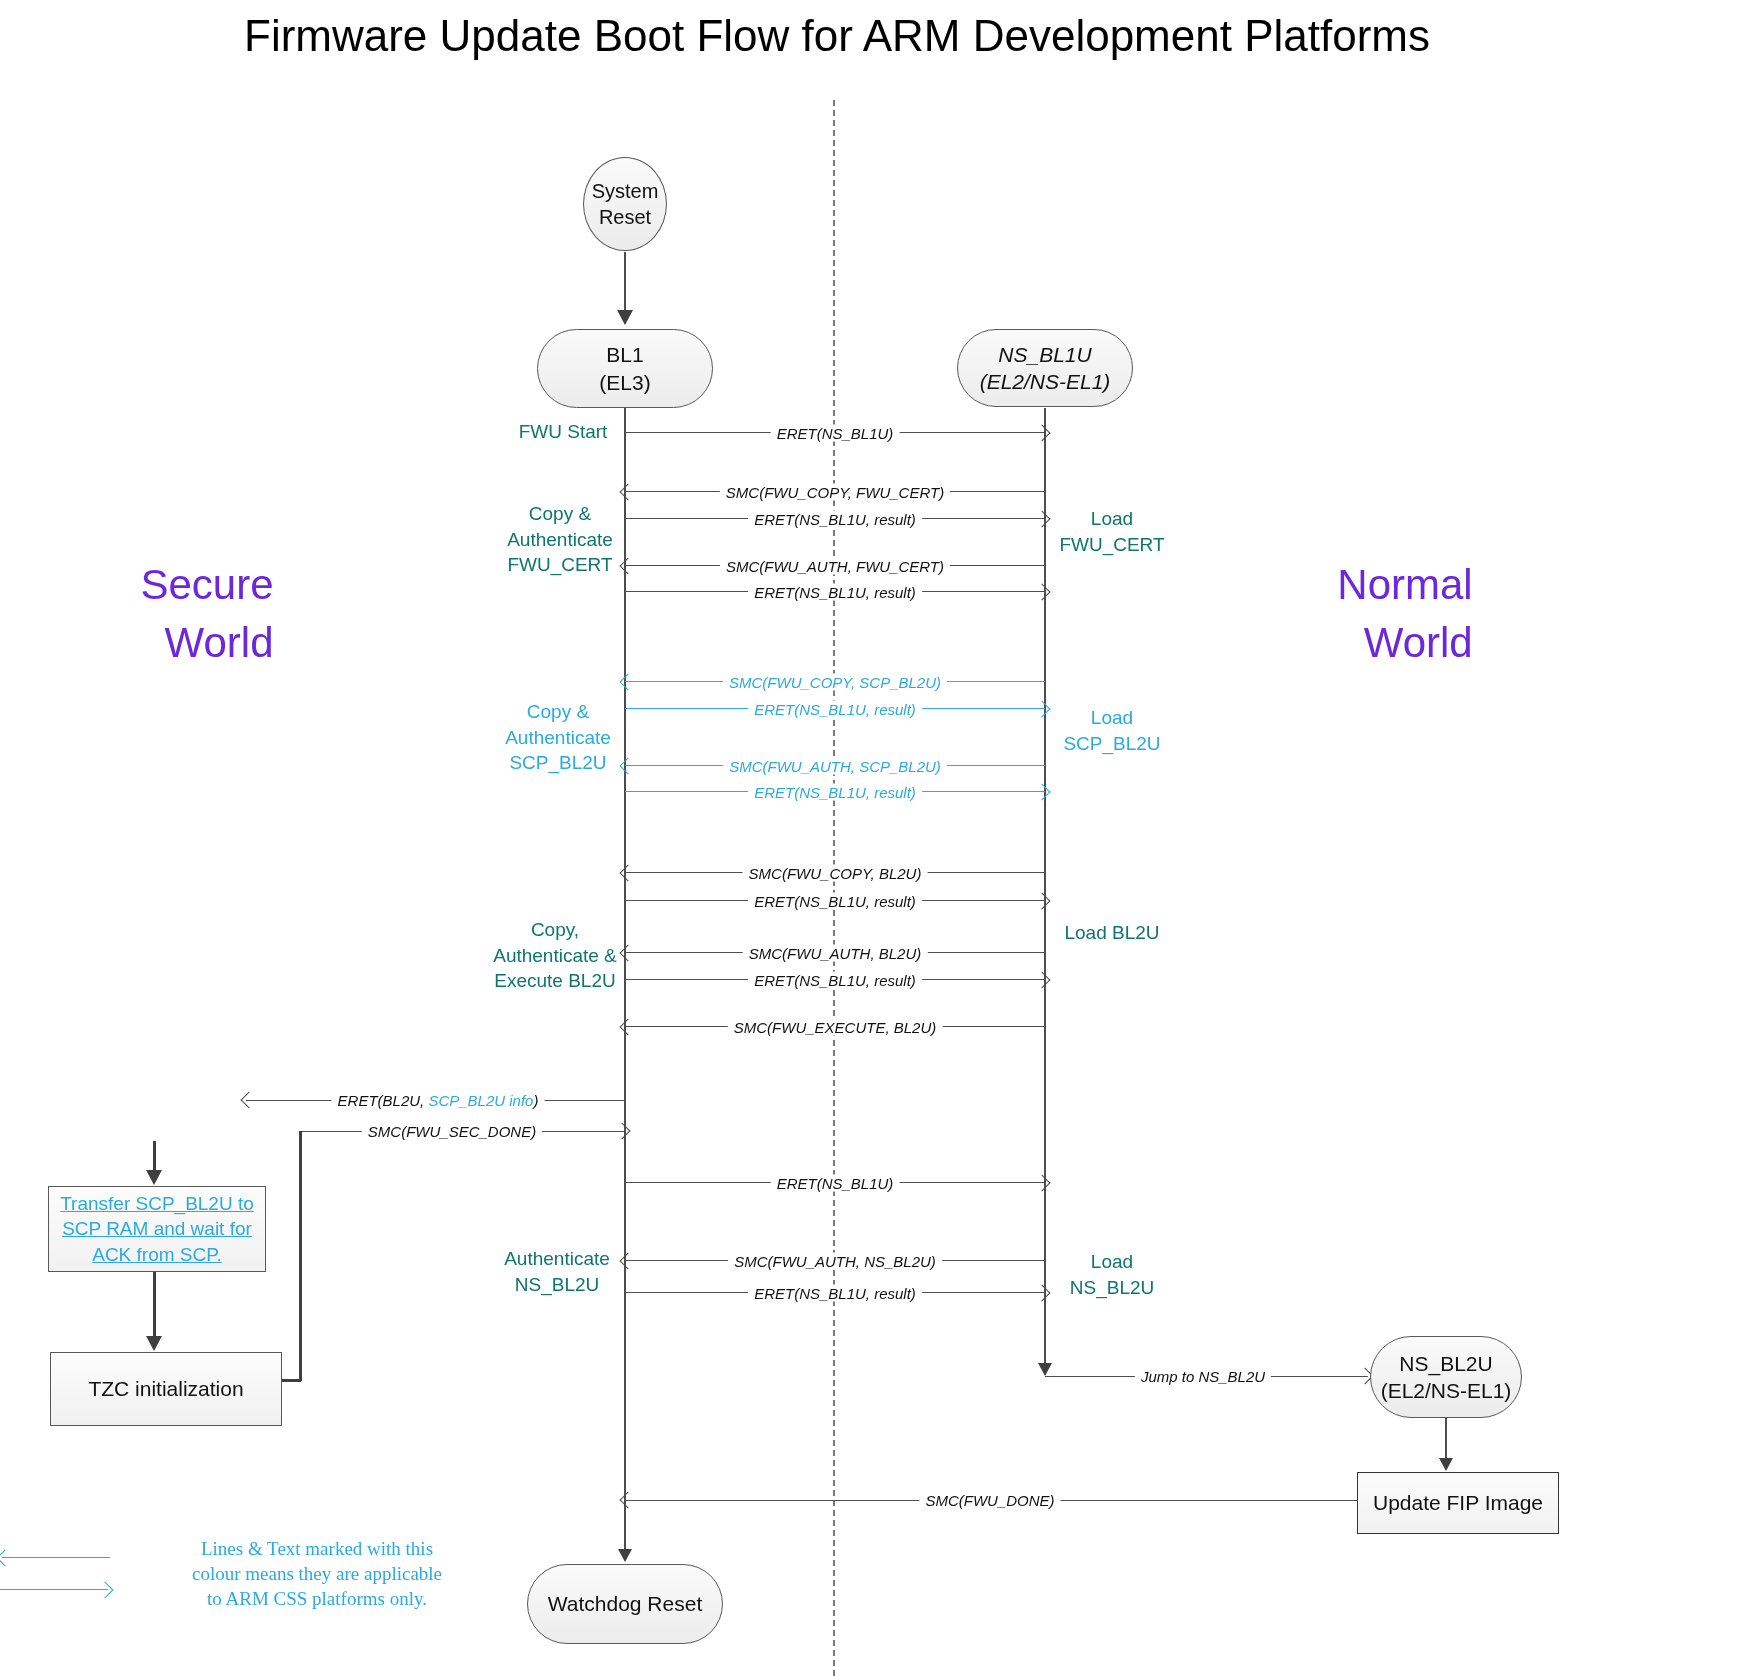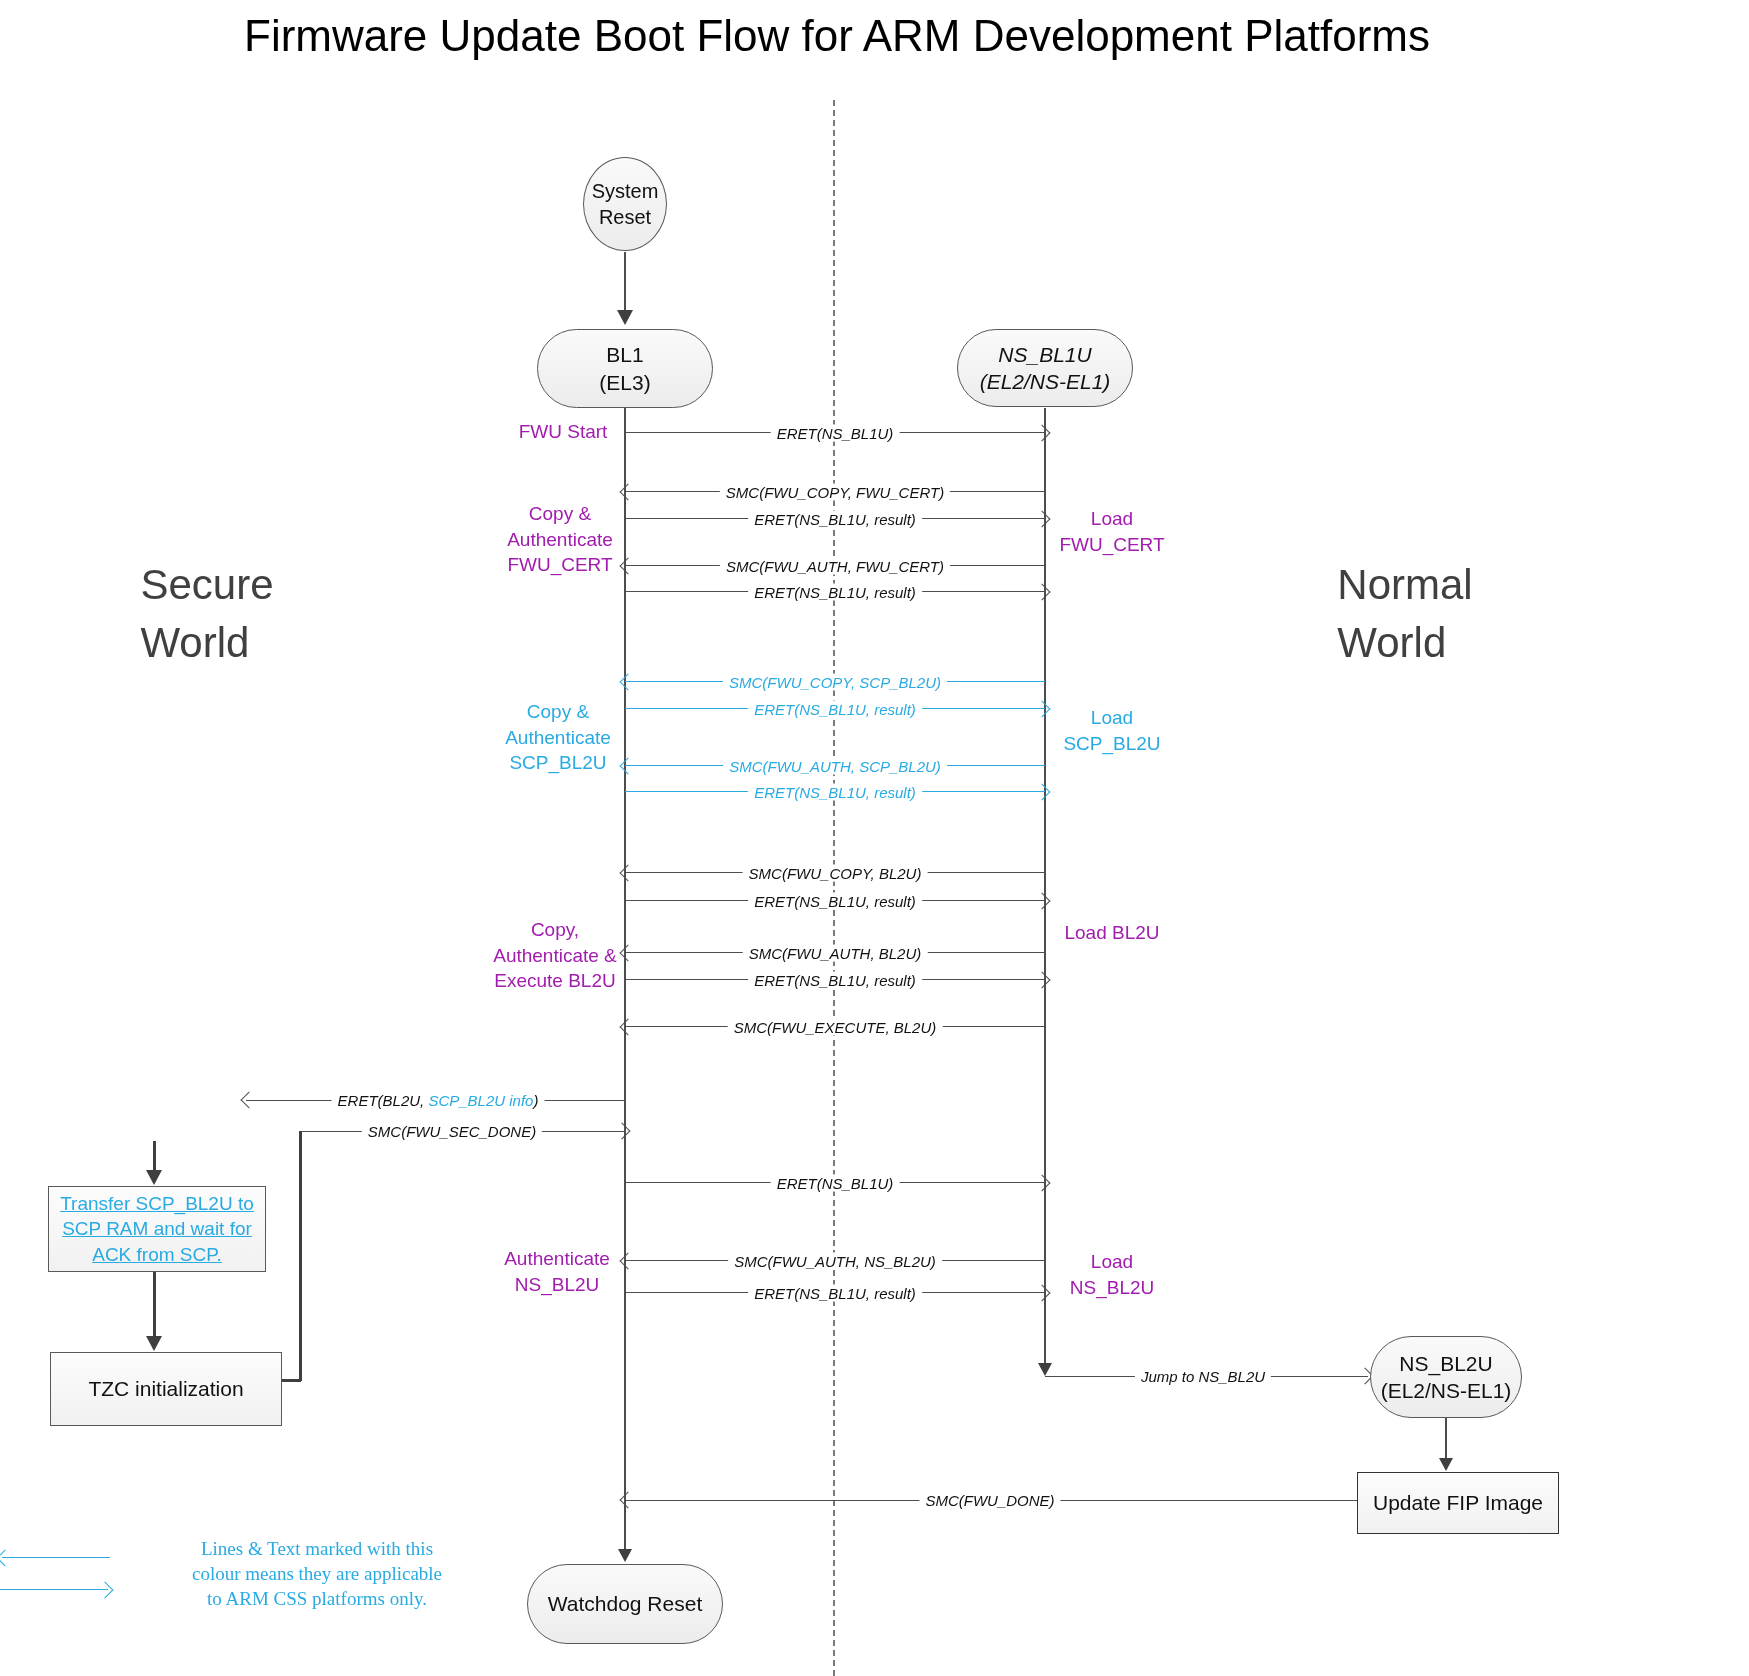--- a/index.html
+++ b/index.html
@@ -2,21 +2,21 @@
 <html style="--accent: #29ABE2;"><head>
 <meta charset="utf-8">
 <style>
   html,body{margin:0;padding:0;background:#fff;}
   .canvas{position:relative;width:1749px;height:1676px;font-family:"Liberation Sans",sans-serif;color:#111;overflow:hidden;background:#fff;}
 
   .title{position:absolute;left:837px;top:36px;transform:translate(-50%,-50%);font-size:44px;white-space:nowrap;color:#000;}
 
   .divider{position:absolute;left:833px;top:100px;height:1576px;width:0;border-left:2px dashed #7a7a7a;}
 
-  .world-label{position:absolute;transform:translate(-50%,-50%);font-size:42px;line-height:1.38;text-align:left;white-space:pre-line;color:#404040;}
+  .world-label{position:absolute;transform:translate(-50%,-50%);font-size:42px;line-height:1.38;text-align:right;white-space:pre-line;color:#6d28d9;}
 
   
   .node{position:absolute;display:flex;align-items:center;justify-content:center;text-align:center;
         background:linear-gradient(180deg,#fafafa 0%,#ececec 100%);border:1.4px solid #595959;
         font-size:21px;line-height:1.3;white-space:pre-line;box-sizing:border-box;}
   .stadium{border-radius:44px;}
   .ellipse{border-radius:50%;}
   .rect{border-radius:0;background:linear-gradient(180deg,#fcfcfc 0%,#f1f1f1 100%);}
   .rect.dark{border:1.8px solid #333;}
 
@@ -35,21 +35,21 @@
   .ohead{position:absolute;width:11px;height:11px;border-top:1.5px solid #4d4d4d;border-right:1.5px solid #4d4d4d;top:-6px;}
   .ohead.right{right:-3px;transform:rotate(45deg);}
   .ohead.left{left:-3px;transform:rotate(-135deg);}
   .ohead.accent{border-color:var(--accent);}
 
   
   .shead-down{position:absolute;width:0;height:0;border-left:7px solid transparent;border-right:7px solid transparent;border-top:13px solid #3f3f3f;}
   .shead-down.big{border-left-width:8px;border-right-width:8px;border-top-width:15px;}
 
   
-  .side-label{position:absolute;transform:translate(-50%,-50%);font-size:19px;line-height:1.35;text-align:center;white-space:pre-line;color:#a21caf;}
+  .side-label{position:absolute;transform:translate(-50%,-50%);font-size:19px;line-height:1.35;text-align:center;white-space:pre-line;color:#0f766e;}
   .side-label.accent{color:var(--accent);}
 
   .accent-text{color:var(--accent);}
   .blue-box-text{color:var(--accent);font-size:19px;line-height:1.32;}
 
   .legend-text{position:absolute;transform:translate(-50%,-50%);font-size:19px;line-height:1.32;text-align:center;white-space:pre-line;color:var(--accent);font-family:Liberation Serif, serif;}
   .legend-line{position:absolute;height:0;border-top:1.3px solid var(--accent);}
 </style>
 </head>
 <body>

